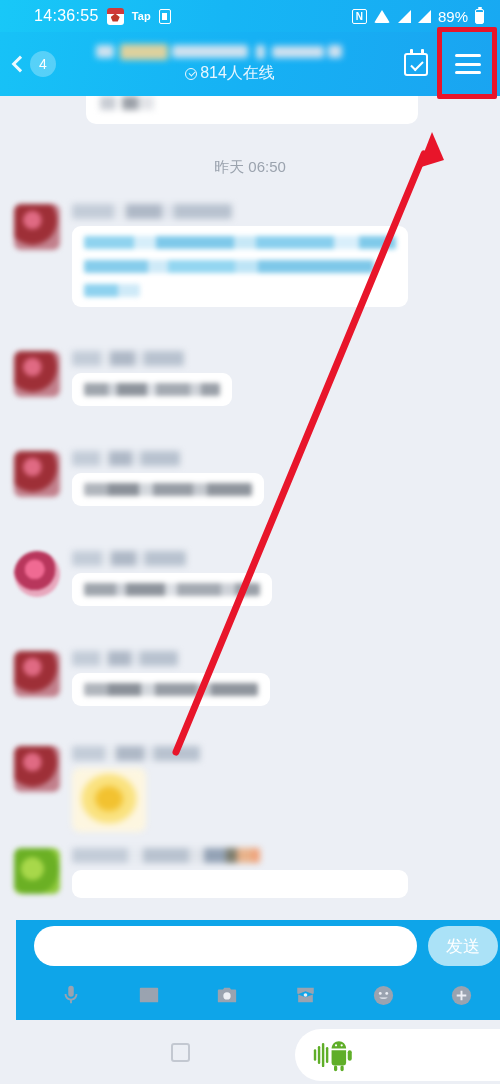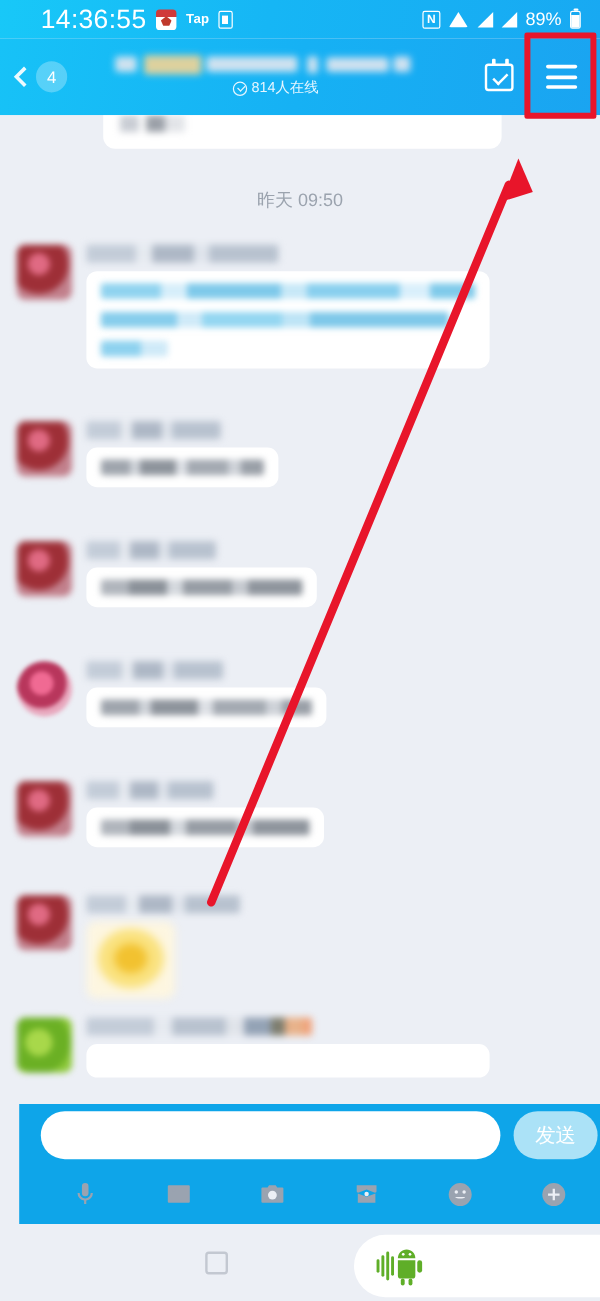--- a/index.html
+++ b/index.html
@@ -11,21 +11,21 @@
   }
   .phone { position:relative; width:500px; height:1084px; overflow:hidden; background:#eceff5; }
 
   
   .statusbar {
     position:absolute; top:0; left:0; width:500px; height:32px;
     background:linear-gradient(100deg,#18c8f8 0%,#16b6f5 45%,#18a9f2 100%);
     display:flex; align-items:center; padding:0 10px;
   }
   .sb-left { display:flex; align-items:center; gap:8px; padding-left:24px; }
-  .sb-time { color:#ffffff; font-size:22px; letter-spacing:.3px; font-weight:400; }
+  .sb-time { color:#ffffff; font-size:16px; letter-spacing:.3px; font-weight:400; }
   .sb-appicon {
     width:17px; height:17px; border-radius:3px;
     background:linear-gradient(#d03a3a 0 38%, #ffffff 38% 100%);
     position:relative; overflow:hidden;
   }
   .sb-appicon::after{
     content:""; position:absolute; left:4px; top:6px; width:9px; height:8px;
     background:#c0392b; clip-path:polygon(50% 0,100% 45%,78% 100%,22% 100%,0 45%);
   }
   .sb-tap { color:#ffffff; font-size:11px; font-weight:bold; letter-spacing:.2px; }
@@ -71,21 +71,21 @@
   }
   .badge {
     min-width:26px; height:26px; border-radius:13px; background:rgba(255,255,255,.28);
     color:#ffffff; font-size:14px; display:flex; align-items:center; justify-content:center; padding:0 6px;
   }
   .hdr-center { flex:1; display:flex; flex-direction:column; align-items:center; justify-content:center; gap:2px; }
   .hdr-title-blur {
     width:280px; height:17px; position:relative; filter:blur(3.2px); opacity:.95;
   }
   .hdr-title-blur i{ position:absolute; display:block; border-radius:2px; background:#d9e4ef; }
-  .hdr-sub { display:flex; align-items:center; gap:3px; color:#e7f6ff; font-size:12px; }
+  .hdr-sub { display:flex; align-items:center; gap:3px; color:#e7f6ff; font-size:16px; }
   .circ-chk {
     width:12px; height:12px; border-radius:50%; border:1.4px solid #e7f6ff; position:relative;
   }
   .circ-chk::after{
     content:""; position:absolute; left:2.4px; top:2.6px; width:5px; height:2.6px;
     border-left:1.3px solid #e7f6ff; border-bottom:1.3px solid #e7f6ff; transform:rotate(-45deg);
   }
   .hdr-actions { display:flex; align-items:center; gap:6px; padding-right:8px; }
   .ic-cal {
     width:24px; height:23px; border:2.4px solid #ffffff; border-radius:3px; position:relative; margin-right:10px;
@@ -242,21 +242,21 @@
       </span>
     </div>
   </div>
 
   <div class="chat">
 
     <div class="bubble-top">
       <span class="bl"></span>
     </div>
 
-    <div class="timestamp">昨天 09:50</div>
+    <div class="timestamp">昨天 06:50</div>
 
     <div class="msg" style="top:108px; left:14px;">
       <div class="avatar av-red"></div>
       <div class="msg-body">
         <div class="uname ubl" style="width:160px;"></div>
         <div class="bub" style="width:336px;">
           <div class="txtline blue1" style="width:312px;"></div>
           <div class="txtline blue2" style="width:290px; margin-top:11px;"></div>
           <div class="txtline blue3" style="width:56px; margin-top:11px;"></div>
         </div>

